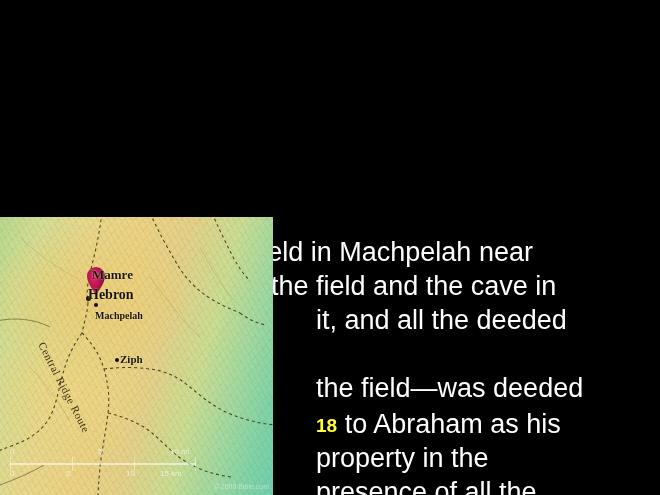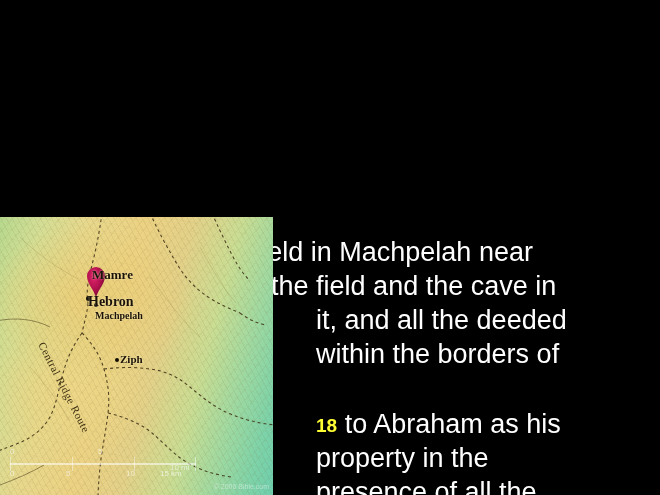--- a/index.html
+++ b/index.html
@@ -213,22 +213,22 @@
   <div id="body-block">
 
     <span class="verse-num" id="verse-num-17">17.</span>
 
     <div class="body-line" id="line-1">So Ephron's field in Machpelah near</div>
 
     <div class="body-line" id="line-2">Mamre—both the field and the cave in</div>
 
     <div class="body-line" id="line-3">it, and all the deeded</div>
 
-    <div class="body-line" id="line-4">within the borders of</div>
-
+
+    <div class="body-line" id="line-5">the field—was deeded</div>
 
     <div class="body-line" id="line-6"><span class="verse-mark">18</span><span> to Abraham as his</span></div>
 
     <div class="body-line" id="line-7">property in the</div>
 
     <div class="body-line" id="line-8">presence of all the</div>
 
   </div>
 
   <div id="map-figure">
@@ -270,35 +270,35 @@
         <radialGradient id="pinGrad" cx="38%" cy="30%" r="70%">
           <stop offset="0%" stop-color="#e0246c"></stop>
           <stop offset="55%" stop-color="#b0114c"></stop>
           <stop offset="100%" stop-color="#6e0430"></stop>
         </radialGradient>
       </defs>
       <path d="M10 39 C 10 30, 1 24, 1 15 A 9 9 0 1 1 19 15 C 19 24, 10 30, 10 39 Z" fill="url(#pinGrad)"></path>
     </svg>
 
     <div class="map-label" id="label-mamre" style="left:92px;top:50px;">Mamre</div>
-    <div class="map-label" id="label-hebron" style="left:88px;top:77px;">Hebron</div>
+    <div class="map-label" id="label-hebron" style="left:88px;top:70px;">Hebron</div>
     <div class="map-label" id="label-machpelah" style="left:95px;top:93px;">Machpelah</div>
     <div class="map-label" id="label-ziph" style="left:120px;top:136px;">Ziph</div>
     <div class="map-label" id="label-ridge-route" style="left:47px;top:123px;">Central Ridge Route</div>
 
     <div id="map-scalebar" style="left:10px;top:230px;">
       <div id="scalebar-rule"></div>
       <div class="scale-tick" style="left:0px;"></div>
       <div class="scale-tick" style="left:62px;"></div>
       <div class="scale-tick" style="left:124px;"></div>
       <div class="scale-tick" style="left:185px;"></div>
 
       <div class="scale-text scale-top" style="left:0px;">0</div>
       <div class="scale-text scale-top" style="left:88px;">5</div>
-      <div class="scale-text scale-top" style="left:160px;margin-top:16px;">10 mi</div>
+      <div class="scale-text scale-top" style="left:160px;">10 mi</div>
 
       <div class="scale-text scale-bot" style="left:0px;">0</div>
       <div class="scale-text scale-bot" style="left:56px;">5</div>
       <div class="scale-text scale-bot" style="left:104px;margin-left:12px;">10</div>
       <div class="scale-text scale-bot" style="left:150px;">15 km</div>
     </div>
 
     <div id="map-credit">© 2006
 Bible.com</div>
   </div>

